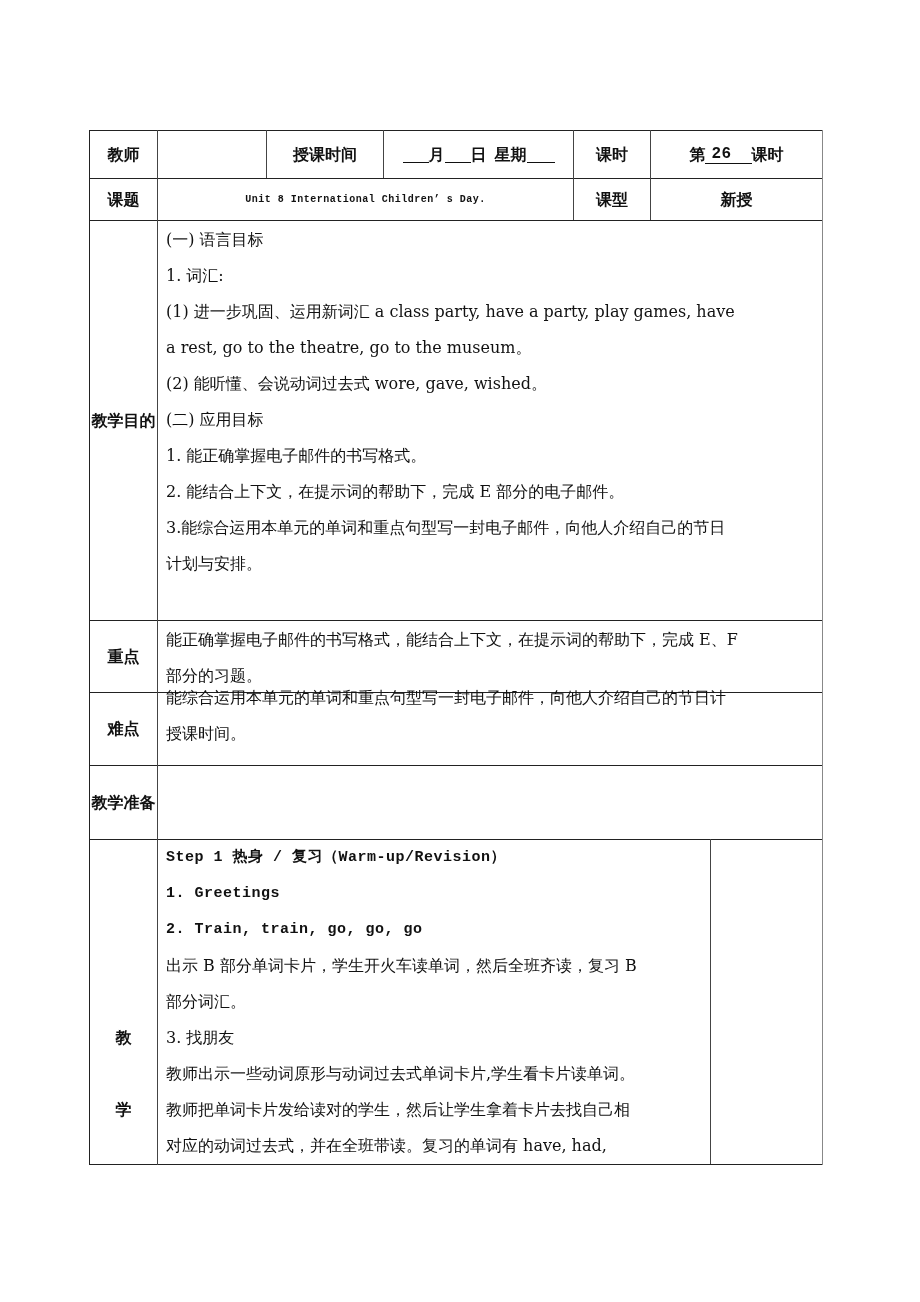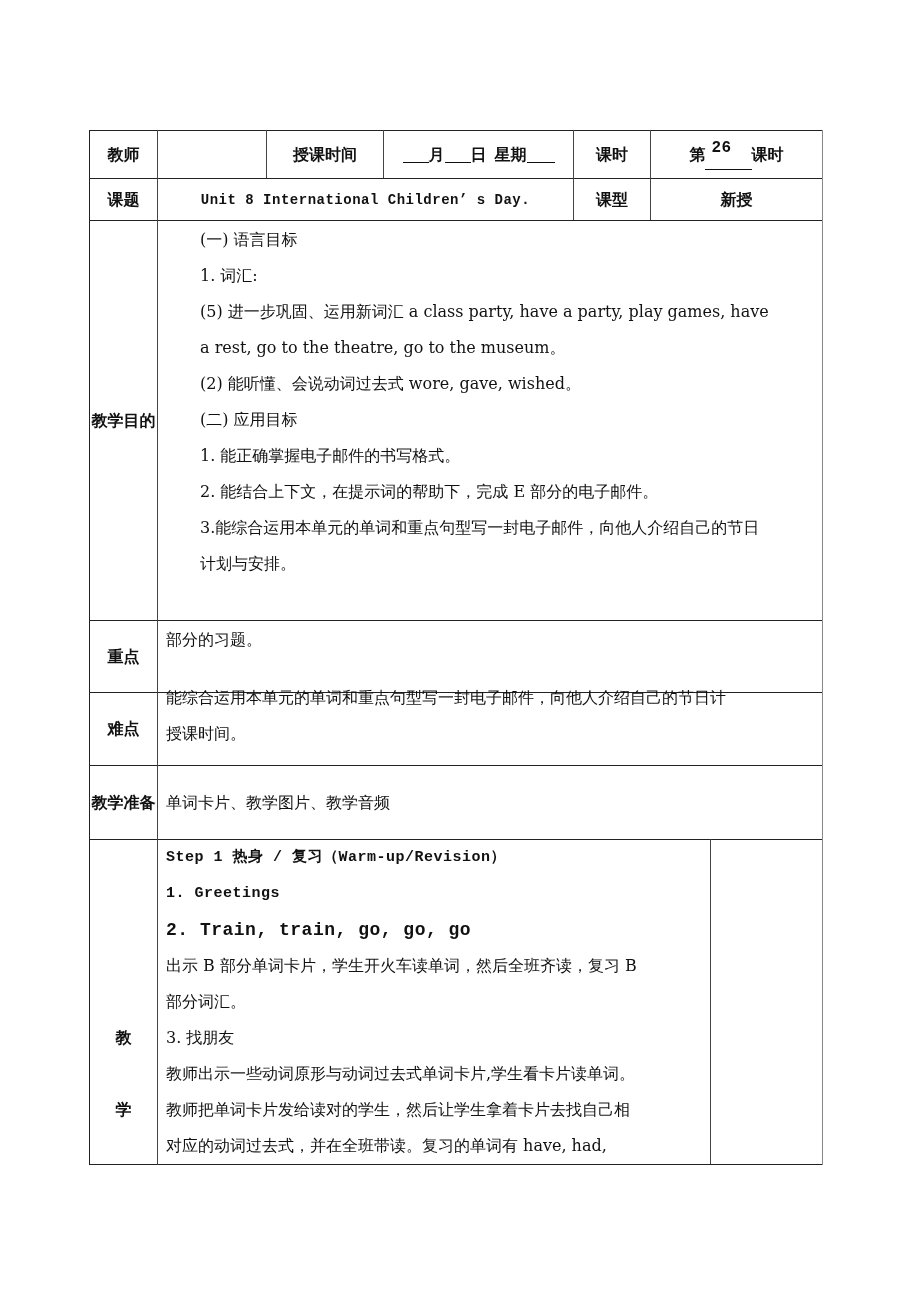--- a/index.html
+++ b/index.html
@@ -49,71 +49,69 @@
       <span>月</span>
       <span class="blank" style="width:26px;"></span>
       <span>日</span>
       <span style="display:inline-block;width:8px;"></span>
       <span>星期</span>
       <span class="blank" style="width:28px;"></span>
   </div>
   <div class="cell" style="left:574px; top:131px; width:76px; height:47px;">课时</div>
   <div class="cell" style="left:651px; top:131px; width:171px; height:47px;">
     <span>第</span>
-      <span class="ul mono" style="padding:0 20px 12px 6px;">26</span>
+      <span class="ul mono" style="padding:0 20px 0 6px;">26</span>
       <span>课时</span>
   </div>
 
   <div class="cell" style="left:90px; top:179px; width:67px; height:41px;">课题</div>
-  <div class="cell mono" style="left:158px; top:179px; width:415px; height:41px; font-size:14px;">Unit 8 International Children’ s Day.</div>
+  <div class="cell mono" style="left:158px; top:179px; width:415px; height:41px; font-size:10px;">Unit 8 International Children’ s Day.</div>
   <div class="cell" style="left:574px; top:179px; width:76px; height:41px;">课型</div>
   <div class="cell" style="left:651px; top:179px; width:171px; height:41px;">新授</div>
 
   <div class="cell lbl2" style="left:90px; top:221px; width:67px; height:399px;">
     <span>教学</span>
     <span>目的</span>
   </div>
-  <div class="content" style="left:166px; top:222px; width:656px; height:398px;margin-left:34px;">
+  <div class="content" style="left:166px; top:222px; width:656px; height:398px;">
     <span class="ln">(一) 语言目标</span>
     <span class="ln">1. 词汇:</span>
-    <span class="ln">(5) 进一步巩固、运用新词汇 a class party, have a party, play games, have</span>
+    <span class="ln">(1) 进一步巩固、运用新词汇 a class party, have a party, play games, have</span>
     <span class="ln">a rest, go to the theatre, go to the museum。</span>
     <span class="ln">(2) 能听懂、会说动词过去式 wore, gave, wished。</span>
     <span class="ln">(二) 应用目标</span>
     <span class="ln">1. 能正确掌握电子邮件的书写格式。</span>
     <span class="ln">2. 能结合上下文，在提示词的帮助下，完成 E 部分的电子邮件。</span>
     <span class="ln">3.能综合运用本单元的单词和重点句型写一封电子邮件，向他人介绍自己的节日</span>
     <span class="ln">计划与安排。</span>
   </div>
 
   <div class="cell" style="left:90px; top:621px; width:67px; height:71px;">重点</div>
   <div class="content" style="left:166px; top:622px; width:656px; height:70px;">
+    <span class="ln">能正确掌握电子邮件的书写格式，能结合上下文，在提示词的帮助下，完成 E、F</span>
     <span class="ln">部分的习题。</span>
   </div>
 
   <div class="cell" style="left:90px; top:693px; width:67px; height:72px;">难点</div>
   <div class="content" style="left:166px; top:680px; width:656px; height:71px;">
     <span class="ln">能综合运用本单元的单词和重点句型写一封电子邮件，向他人介绍自己的节日计</span>
     <span class="ln">授课时间。</span>
   </div>
 
   <div class="cell lbl2" style="left:90px; top:766px; width:67px; height:73px;">
     <span>教学</span>
     <span>准备</span>
   </div>
-  <div class="content" style="left:166px; top:766px; width:656px; height:73px; display:flex; align-items:center;">
-    <span>单词卡片、教学图片、教学音频</span>
-  </div>
 
   <div class="cell" style="left:90px; top:1020px; width:67px; height:36px;">教</div>
   <div class="cell" style="left:90px; top:1092px; width:67px; height:36px;">学</div>
   <div class="content" style="left:166px; top:840px; width:544px; height:324px;">
     <span class="ln mono bold" style="font-size:15px;">Step 1 热身 / 复习（Warm-up/Revision）</span>
     <span class="ln mono bold" style="font-size:15px;">1. Greetings</span>
-    <span class="ln mono bold" style="font-size:18px;">2. Train, train, go, go, go</span>
+    <span class="ln mono bold" style="font-size:15px;">2. Train, train, go, go, go</span>
     <span class="ln">出示 B 部分单词卡片，学生开火车读单词，然后全班齐读，复习 B</span>
     <span class="ln">部分词汇。</span>
     <span class="ln">3. 找朋友</span>
     <span class="ln">教师出示一些动词原形与动词过去式单词卡片,学生看卡片读单词。</span>
     <span class="ln">教师把单词卡片发给读对的学生，然后让学生拿着卡片去找自己相</span>
     <span class="ln">对应的动词过去式，并在全班带读。复习的单词有  have, had,</span>
   </div>
   <div class="content" style="left:711px; top:840px; width:111px; height:324px;"></div>
 
 </div>

